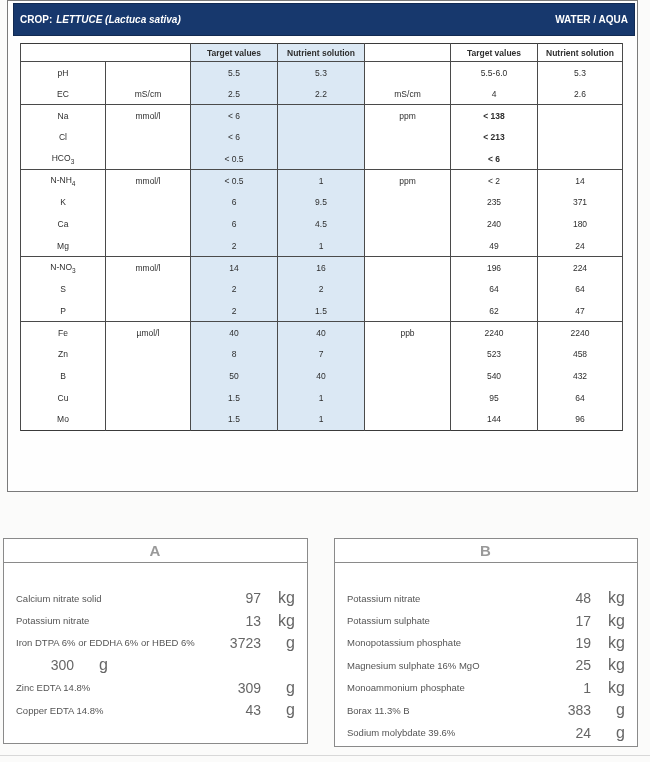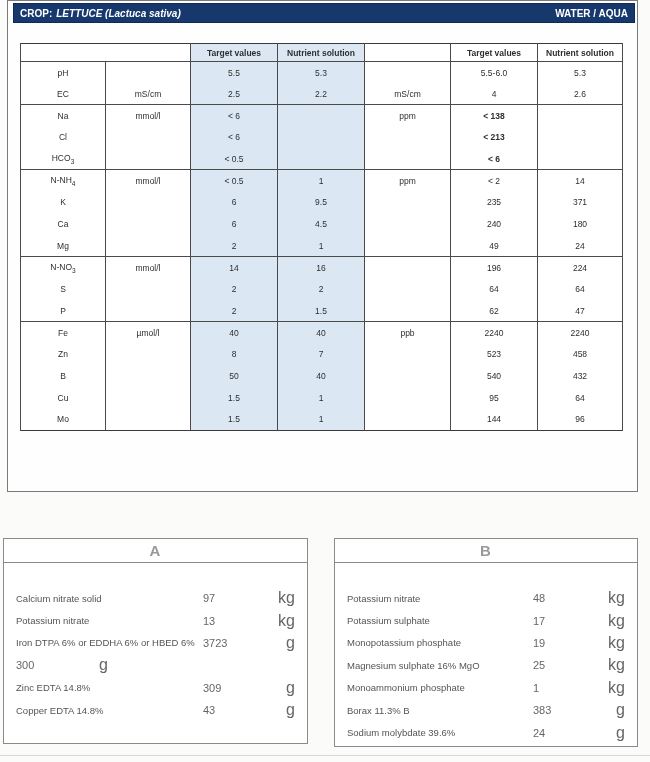--- a/index.html
+++ b/index.html
@@ -11,21 +11,21 @@
   html,body{margin:0;padding:0;}
   body{
     width:650px;height:762px;position:relative;background:#fbfbfa;
     font-family:"Liberation Sans", sans-serif;
   }
   .frame{
     position:absolute;left:7px;top:0;width:631px;height:492px;
     border:1px solid #7a7a7a;background:#fefefe;
   }
   .bar{
-    position:absolute;left:5px;top:2px;width:622px;height:20px;
+    position:absolute;left:5px;top:2px;width:622px;height:33px;
     background:var(--bar-bg,#17386d);border:1px solid #122a52;
     color:var(--bar-text,#fff);display:flex;justify-content:space-between;
     align-items:center;padding:0 6px;font-size:10px;font-weight:bold;
   }
   .bar .crop-name{font-style:italic;margin-left:4px;}
   table.main{
     position:absolute;left:12px;top:42px;width:602px;
     border-collapse:collapse;table-layout:fixed;background:#fff;
     font-size:8.5px;color:var(--tbl-text,#2e2e2e);
     border:1.5px solid #3a3a3a;
@@ -57,21 +57,21 @@
     border-bottom:1px solid var(--box-border,#8a8a8a);
     font-weight:bold;font-size:15px;color:var(--letter,#999);
     letter-spacing:1px;
   }
   .box-list{padding-top:24px;}
   .mix-row{
     display:flex;align-items:center;height:22.4px;padding:0 12px;
     font-size:9.5px;color:var(--box-text,#555);
   }
   .mix-name{flex:1;text-align:left;white-space:nowrap;overflow:hidden;}
-  .mix-val{width:58px;text-align:left;font-size:11px;color:#666;}
+  .mix-val{width:58px;text-align:right;font-size:14px;color:#666;}
   .mix-unit{width:34px;text-align:right;font-size:16px;color:#666;}
   .bottom-rule{
     position:absolute;left:0;top:755px;width:650px;height:0;
     border-top:1px solid #d8d8d8;
   }
 </style>
 </head>
 <body>
 
 <div class="frame">

